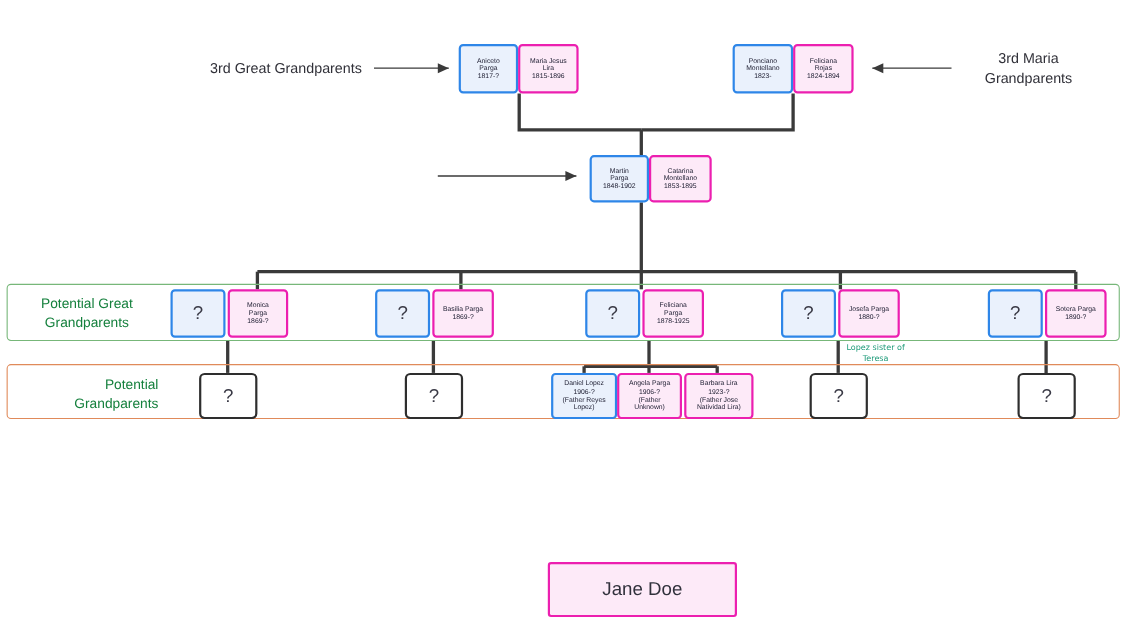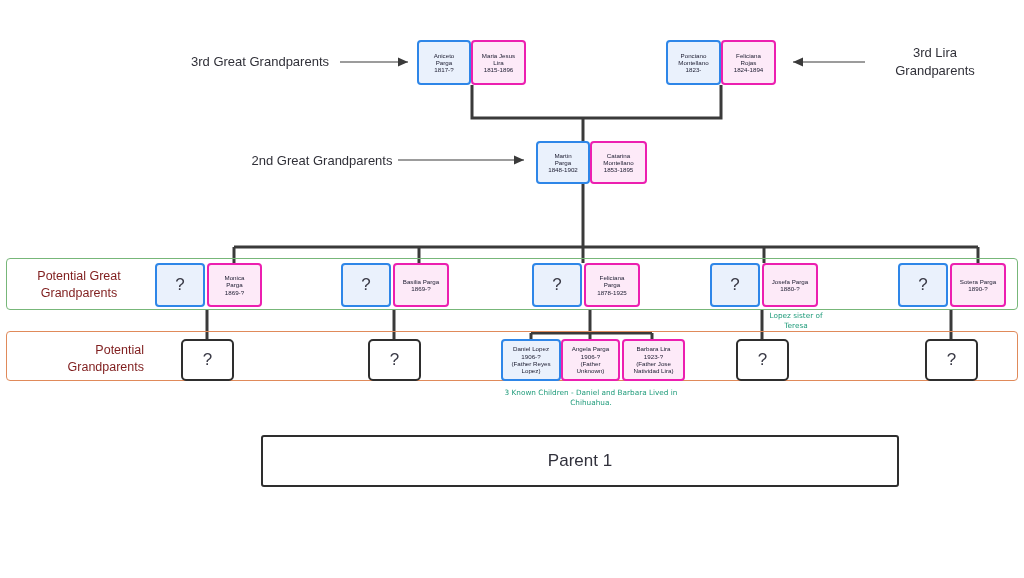--- a/index.html
+++ b/index.html
@@ -65,21 +65,21 @@
     box-sizing: border-box;
     border-radius: 4px;
     background: transparent;
     z-index: 1;
   }
   .group-green { border: 1px solid #77b779; }
   .group-orange { border: 1px solid #e08a5a; }
   .group-label {
     position: absolute;
     font-size: 12.5px;
-    color: #7f1d1d;
+    color: #15803d;
     text-align: center;
     line-height: 1.35;
     white-space: pre-line;
     z-index: 2;
   }
   .annot {
     position: absolute;
     font-size: 13px;
     color: #303038;
     text-align: center;
@@ -174,28 +174,25 @@
 
   <div class="group-box group-green" style="left:6px; top:258px; width:1012px; height:52px;"></div>
   <div class="group-label" style="left:14px; top:268px; width:130px;">Potential Great
 Grandparents</div>
 
   <div class="group-box group-orange" style="left:6px; top:331px; width:1012px; height:50px;"></div>
   <div class="group-label" style="left:14px; top:342px; width:130px;text-align:right;">Potential
 Grandparents</div>
 
   <div class="annot" style="left:185px; top:53px; width:150px;">3rd Great Grandparents</div>
-  <div class="annot" style="left:875px; top:44px; width:120px;">3rd Lira
+  <div class="annot" style="left:875px; top:44px; width:120px;">3rd Maria
 Grandparents</div>
-  <div class="annot" style="left:248px; top:152px; width:148px;">2nd Great Grandparents</div>
 
   <div class="note-green" style="left:748px; top:311px; width:96px;">Lopez sister of
 Teresa</div>
-  <div class="note-green" style="left:473px; top:388px; width:236px;">3 Known Children - Daniel and Barbara Lived in
-Chihuahua.</div>
 
   <div class="node male tiny" style="left:417px; top:40px; width:54px; height:45px;">Aniceto
 Parga
 1817-?</div>
   <div class="node female tiny" style="left:471px; top:40px; width:55px; height:45px;">Maria Jesus
 Lira
 1815-1896</div>
 
   <div class="node male tiny" style="left:666px; top:40px; width:55px; height:45px;">Ponciano
 Montellano
@@ -244,16 +241,16 @@
 Lopez)</div>
   <div class="node female tiny" style="left:561px; top:339px; width:59px; height:42px;">Angela Parga
 1906-?
 (Father
 Unknown)</div>
   <div class="node female tiny" style="left:622px; top:339px; width:63px; height:42px;">Barbara Lira
 1923-?
 (Father Jose
 Natividad Lira)</div>
 
-  <div class="wide-box" style="left:261px; top:435px; width:638px; height:52px;">Parent 1</div>
-
+
+  <div class="subject-box" style="left:498px; top:511px; width:172px; height:50px;">Jane Doe</div>
 
 </div>
 
 </body></html>

